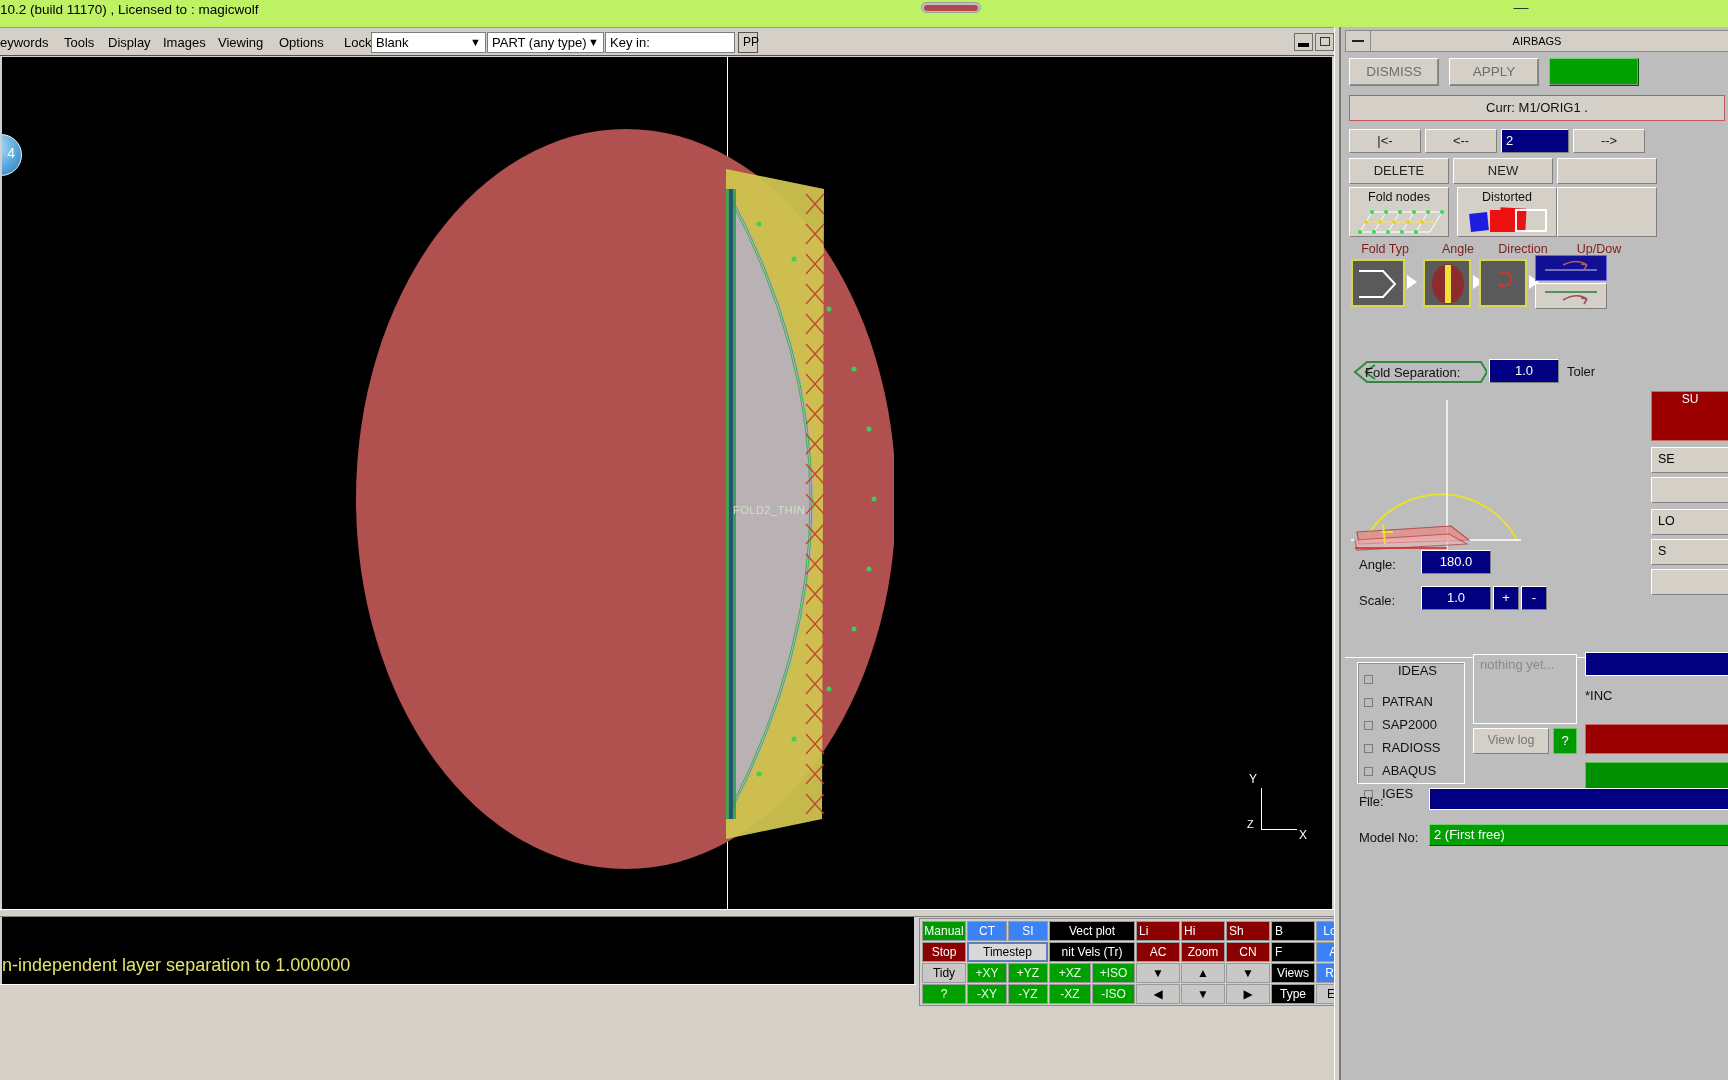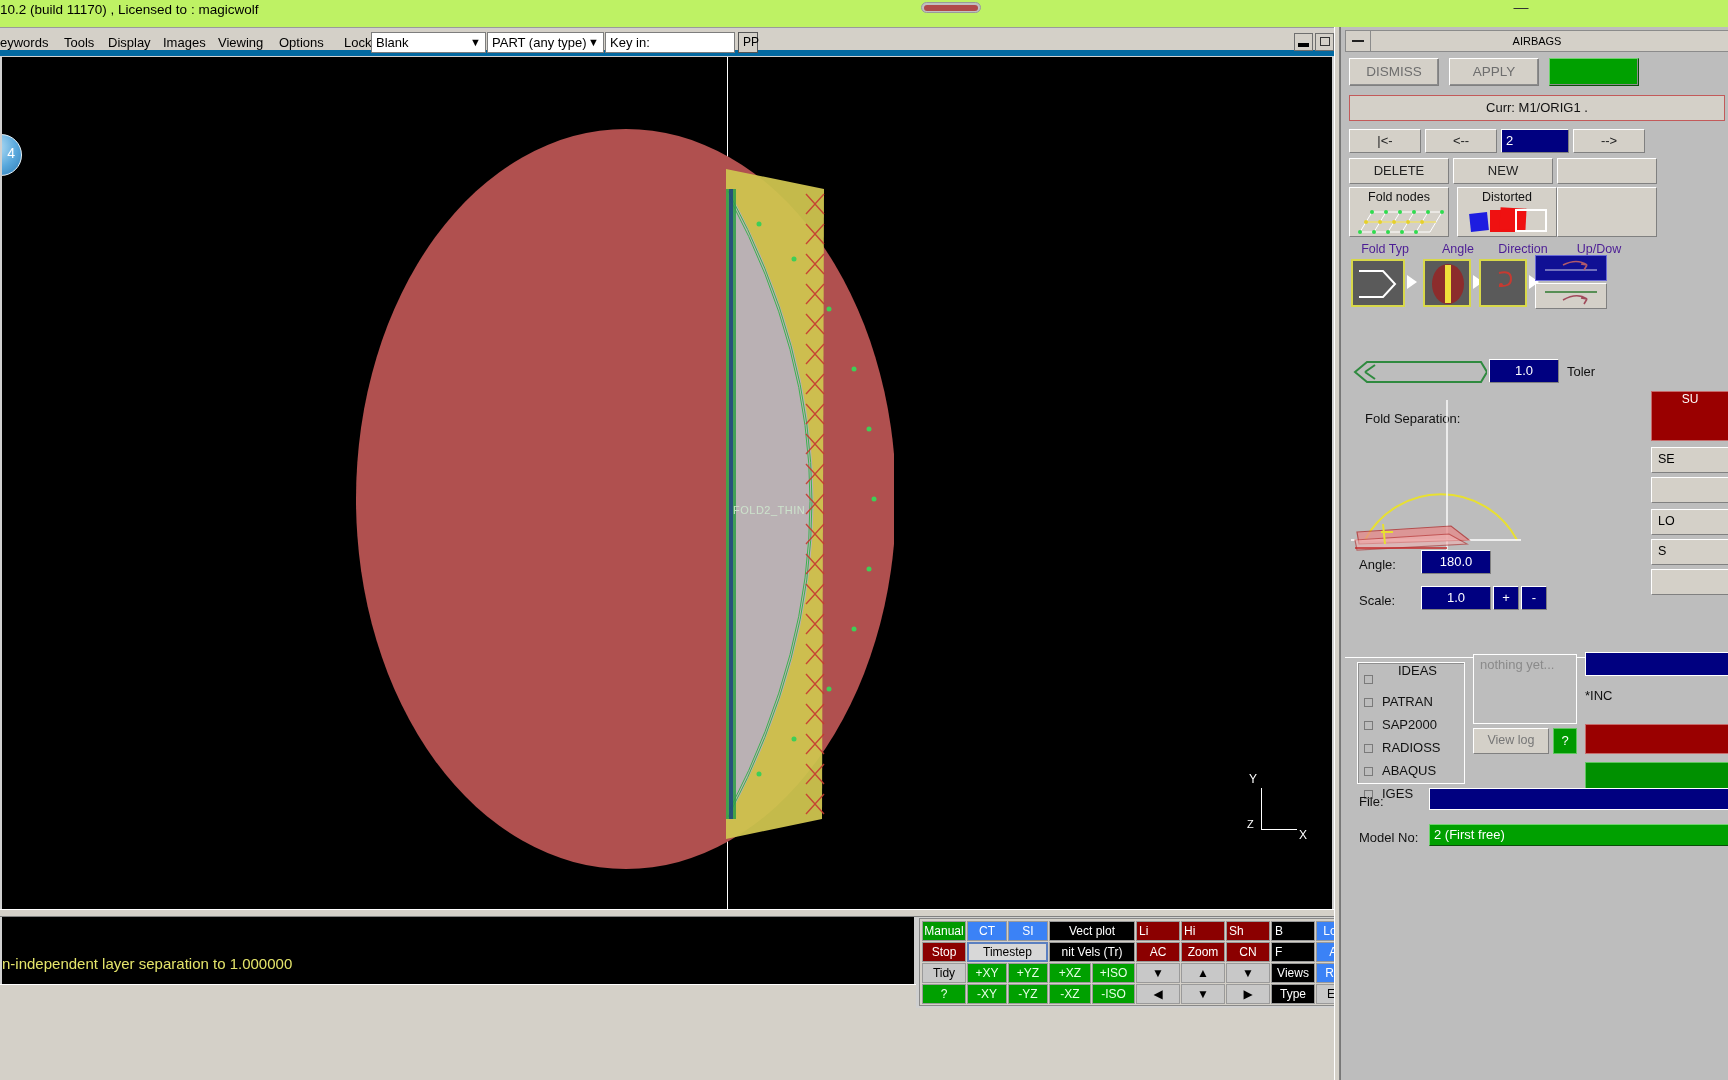--- a/index.html
+++ b/index.html
@@ -38,21 +38,21 @@
 
   
   .mainwin {
     position:absolute; left:0; top:27px; width:1338px; height:1053px;
     background:#d0d0d0;
     border-top:1px solid #9a9a9a;
   }
   .menubar {
     position:absolute; left:0; top:1px; width:1338px; height:27px;
     background:#d4d0c8;
-    border-bottom:6px solid #0369a1;
+    border-bottom:1px solid #0369a1;
   }
   .menu-item {
     position:absolute; top:6px; font-size:13px; color:#000; white-space:nowrap;
   }
   .mb-field {
     position:absolute; top:3px; height:21px; background:#fff;
     border:1px solid #7d7d7d; font-size:13px; padding:2px 4px;
     white-space:nowrap; overflow:hidden;
   }
   .mb-field .arrow {
@@ -101,21 +101,21 @@
   .axes .lineV { position:absolute; left:14px; top:16px; width:1px; height:42px; background:#fff;}
   .axes .lineH { position:absolute; left:14px; top:57px; width:36px; height:1px; background:#fff;}
 
   
   .msgsplit {
     position:absolute; left:0px; top:881px; width:1338px; height:8px;
     background:#d4d0c8; border-top:1px solid #fff; border-bottom:1px solid #808080;
   }
   .msgarea {
     position:absolute; left:2px; top:889px; width:912px; height:67px;
-    background:#000; color:#e4e46a; font-size:15px;
+    background:#000; color:#e4e46a; font-size:18px;
   }
   .msgarea .line { position:absolute; left:0px; top:38px; white-space:nowrap; }
   .msgbottom {
     position:absolute; left:0px; top:956px; width:916px; height:24px;
     background:#d4d0c8; border-top:1px solid #fff;
   }
   .cmdbar {
     position:absolute; left:0px; top:980px; width:1338px; height:100px;
     background:#d4d0c8;
   }
@@ -174,21 +174,21 @@
     position:absolute; background:#000080; color:#fff; font-size:13px;
     padding-left:4px; line-height:22px; height:24px;
     border:1px solid #fff; border-right-color:#808080; border-bottom-color:#808080;
   }
   .icobtn {
     position:absolute; background:#d4d0c8;
     border:1px solid #fff; border-right-color:#808080; border-bottom-color:#808080;
     font-size:12.5px; text-align:center; color:#111;
   }
   .collab {
-    position:absolute; font-size:12.5px; color:#4c1d95; text-align:center;
+    position:absolute; font-size:12.5px; color:#7f1d1d; text-align:center;
   }
   .tool {
     position:absolute; background:#5a5a5a; border:2px solid #d8d84a;
   }
   .tooltri {
     position:absolute; width:0;height:0;
     border-top:7px solid transparent; border-bottom:7px solid transparent;
     border-left:10px solid #ffffff;
   }
   .greenarrow {
@@ -522,21 +522,21 @@
         <path d="M8 8 L60 8" stroke="#2f7a2f" stroke-width="1.4" fill="none"></path>
         <path d="M26 16 q14 -8 24 -1 l-6 -1 m6 1 l-3 5" stroke="#a04a5a" stroke-width="1.6" fill="none"></path>
       </svg>
     </div>
 
     <div class="greenarrow" style="left:10px; top:332px; width:130px; height:24px;">
       <svg style="position:absolute;left:0;top:0;" width="136" height="26" viewBox="0 0 136 26">
         <path d="M4 13 L16 3 L130 3 L136 13 L130 23 L16 23 Z" fill="none" stroke="#2f8a3f" stroke-width="2"></path>
         <path d="M14 13 L24 6 M14 13 L24 20" fill="none" stroke="#2f8a3f" stroke-width="2"></path>
       </svg>
-      <span style="position:absolute; left:14px; top:3px;margin-top:46px;">Fold Separation:</span>
+      <span style="position:absolute; left:14px; top:3px;">Fold Separation:</span>
     </div>
     <div class="valfield" style="left:148px; top:332px; width:70px;">1.0</div>
     <div class="plainlab" style="left:226px; top:337px;">Toler</div>
 
     <svg class="diagrambox" style="left:10px; top:365px; width:250px; height:180px;" viewBox="0 0 250 180">
       <path d="M14 148 A86 86 0 0 1 166 148" fill="none" stroke="#e8e031" stroke-width="2"></path>
       <line x1="96" y1="8" x2="96" y2="175" stroke="#ffffff" stroke-width="1.4"></line>
       <line x1="0" y1="148" x2="170" y2="148" stroke="#ffffff" stroke-width="1.4"></line>
       <path d="M6 140 L100 134 L118 148 L8 152 Z" fill="#e78a8a" opacity="0.75" stroke="#b02a2a" stroke-width="1.2"></path>
       <path d="M4 148 L98 142 L116 152 L6 158 Z" fill="#f0b3b3" opacity="0.6" stroke="#b02a2a" stroke-width="1.2"></path>

